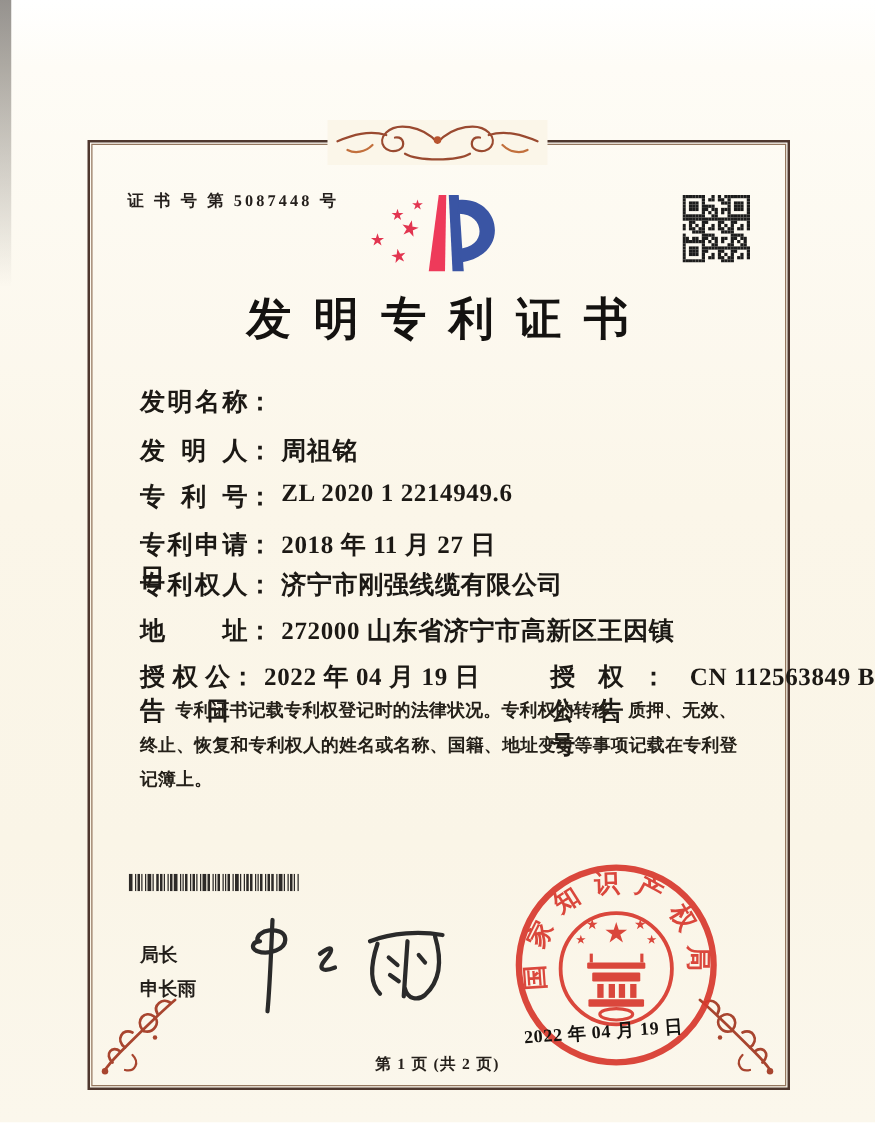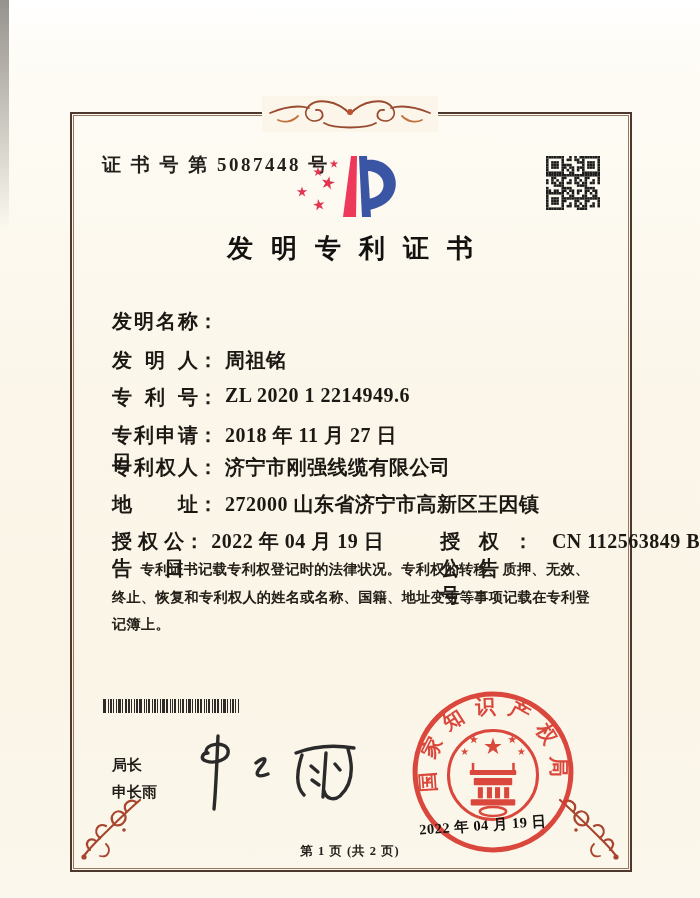--- a/index.html
+++ b/index.html
@@ -11,26 +11,26 @@
   
   .frame{position:absolute;left:70px;top:112px;width:558px;height:756px;
     border:2px solid #4e372e;}
   .frame-inner{position:absolute;inset:1px;border:1px solid #93765e;}
   .flourish-top{position:absolute;left:50%;top:96px;transform:translateX(-50%);
     width:176px;height:36px;background:#fbf6e9;display:flex;align-items:center;justify-content:center;}
   .corner{position:absolute;width:66px;height:66px;}
   .corner.bl{left:78px;top:796px;}
   .corner.br{left:556px;top:796px;transform:scaleX(-1);}
   
-  .cert-no{position:absolute;left:102px;top:152px;font-size:19px;font-weight:700;
+  .cert-no{position:absolute;left:102px;top:152px;font-size:13px;font-weight:700;
     letter-spacing:2.5px;color:#241f1c;}
   .qr{position:absolute;left:546px;top:156px;width:54px;height:54px;}
   .logo{position:absolute;left:288px;top:155px;width:124px;height:67px;}
   .title{position:absolute;left:72px;top:231px;width:556px;text-align:center;
-    font-size:26px;font-weight:700;color:#141210;letter-spacing:18px;text-indent:18px;}
+    font-size:36px;font-weight:700;color:#141210;letter-spacing:18px;text-indent:18px;}
   
   .row{position:absolute;left:112px;font-size:20px;color:#1c1915;display:flex;align-items:flex-start;}
   .row .lbl{display:inline-block;width:86px;font-weight:700;text-align:justify;text-align-last:justify;}
   .row .colon{font-weight:700;}
   .row .val{margin-left:7px;font-weight:700;letter-spacing:.5px;white-space:nowrap;}
   .row.r1{top:308px}.row.r2{top:347px}.row.r3{top:384px}.row.r4{top:422px}
   .row.r5{top:454px}.row.r6{top:491px}.row.r7{top:528px}
   .grant2{margin-left:56px;display:flex;align-items:baseline;gap:12px;}
   .grant2 .lbl{width:auto;letter-spacing:2px;}
   

